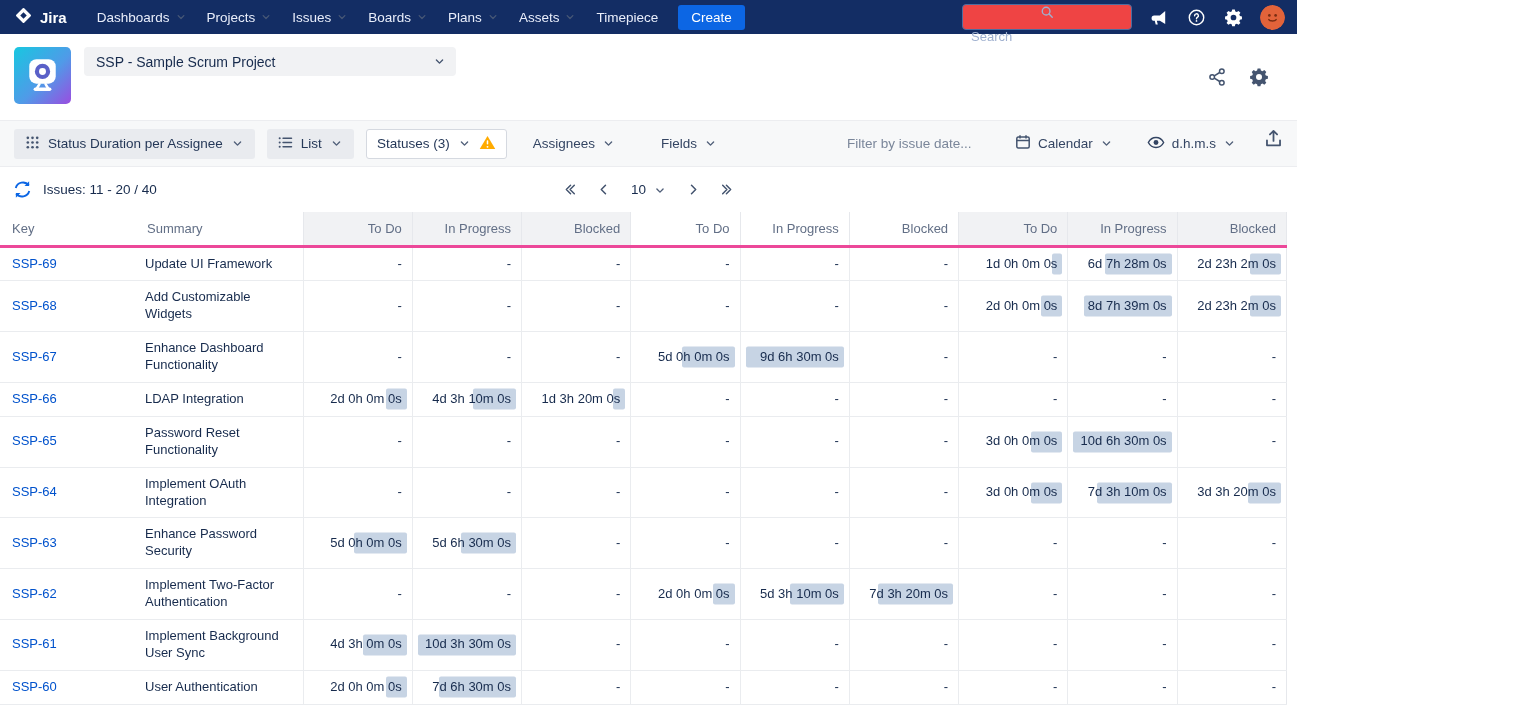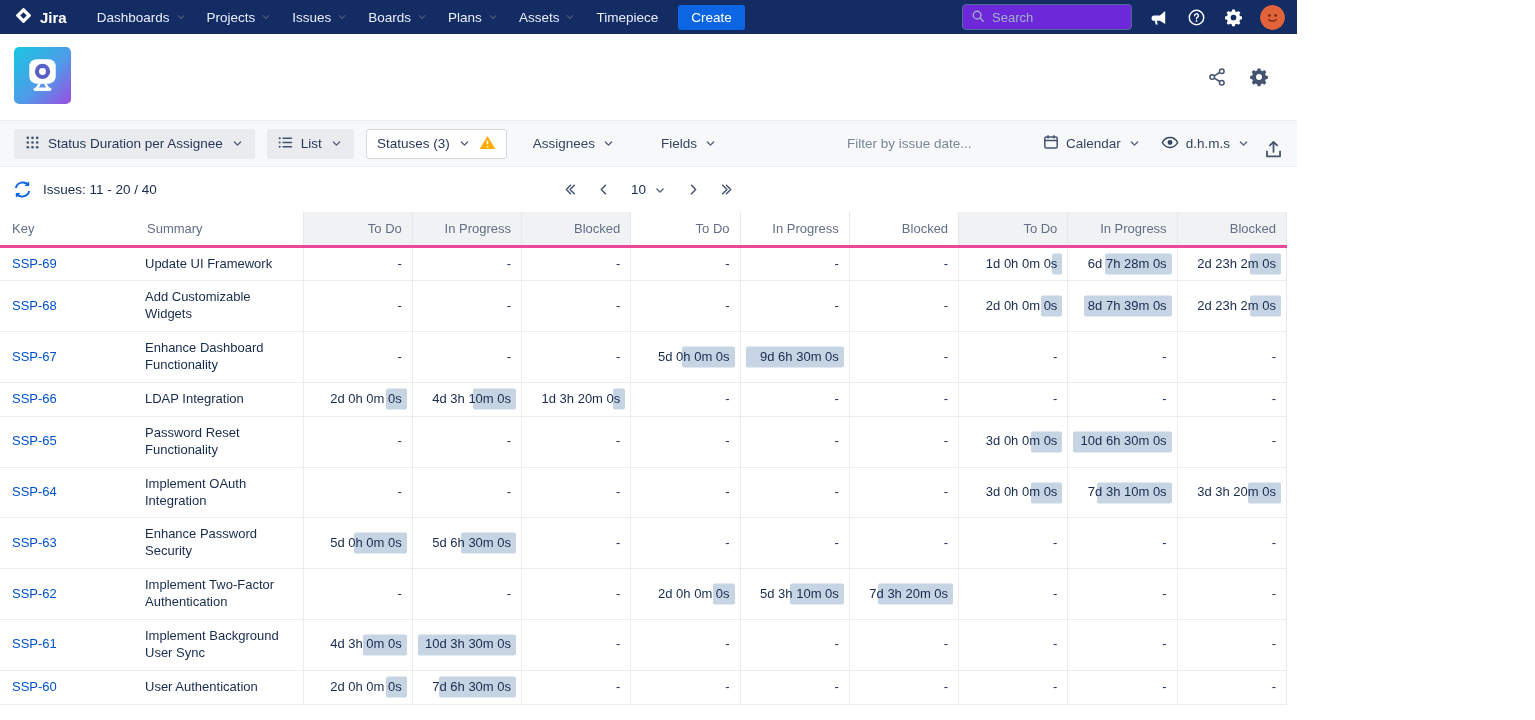--- a/index.html
+++ b/index.html
@@ -10,21 +10,21 @@
   .page { position: relative; width: 1297px; height: 720px; background: #fff; overflow: hidden; }
 
   
   .topnav { height: 34px; background: var(--navbar, #132D64); display: flex; align-items: center; padding: 0 12px; }
   .brand { display: flex; align-items: center; gap: 7px; color: #fff; font-weight: bold; font-size: 15px; padding: 0 8px 0 2px; }
   .nav-menu { display: flex; align-items: center; height: 34px; margin-left: 12px; }
   .nav-item { display: flex; align-items: center; gap: 5px; height: 34px; padding: 0 10px; color: #E9EEFB; font-size: 13.5px; cursor: pointer; }
   .nav-item .chev { width: 12px; height: 12px; opacity: .85; }
   .create-btn { background: var(--accent, #0C66E4); color: #fff; border-radius: 3px; height: 25px; padding: 0 13px; font-size: 13.5px; margin-left: 10px; }
   .nav-right { margin-left: auto; display: flex; align-items: center; gap: 17px; }
-  .nav-search { display: flex; align-items: center; gap: 7px; background: #6d28d9; border: 1px solid #4E6C9F; border-radius: 4px; height: 26px; width: 170px; padding: 0 8px; }
+  .nav-search { display: flex; align-items: center; gap: 7px; background: #ef4444; border: 1px solid #4E6C9F; border-radius: 4px; height: 26px; width: 170px; padding: 0 8px; flex-direction: column; }
   .nav-search input { background: transparent; border: none; outline: none; color: #fff; font-size: 13px; width: 100%; font-family: inherit; }
   .nav-search input::placeholder { color: #9FB0CF; }
   .nav-icon { display: inline-flex; width: 20px; height: 20px; align-items: center; justify-content: center; cursor: pointer; }
   .nav-icon svg { width: 19px; height: 19px; }
   .avatar { width: 25px; height: 25px; border-radius: 50%; overflow: hidden; display: inline-flex; cursor: pointer; }
   .avatar svg { width: 25px; height: 25px; }
 
   
   .app-header { display: flex; align-items: flex-start; gap: 13px; padding: 13px 16px 10px 14px; height: 86px; background: #fff; }
   .app-icon svg { width: 57px; height: 57px; display: block; }
@@ -37,21 +37,21 @@
   .header-actions { margin-left: auto; display: flex; align-items: center; gap: 22px; margin-top: 20px; padding-right: 12px; }
   .header-actions .icon-btn svg { width: 20px; height: 20px; }
 
   
   .toolbar { height: 47px; background: #F7F8F9; border-top: 1px solid #ECEDF0; border-bottom: 1px solid #ECEDF0; display: flex; align-items: center; padding: 0 14px; gap: 12px; }
   .tb-chip { background: #E9EBEF; border-radius: 3px; height: 30px; padding: 0 11px; display: inline-flex; align-items: center; gap: 8px; font-size: 13.5px; color: #253858; font-weight: 500; }
   .tb-outline { background: #fff; border: 1px solid #D5D9E0; border-radius: 3px; height: 30px; padding: 0 10px; display: inline-flex; align-items: center; gap: 8px; font-size: 13.5px; color: #253858; font-weight: 500; }
   .tb-plain { display: inline-flex; align-items: center; gap: 7px; font-size: 13.5px; color: #344563; padding: 0 6px; height: 30px; }
   .chev { width: 13px; height: 13px; color: #505F79; flex: none; }
   .date-filter { color: #7A869A; font-size: 13.5px; margin-left: 112px; cursor: text; }
-  .tb-right { margin-left: auto; display: flex; align-items: flex-end; gap: 8px; }
+  .tb-right { margin-left: auto; display: flex; align-items: flex-start; gap: 22px; }
   .icon-btn { display: inline-flex; align-items: center; justify-content: center; }
   .icon-btn svg { width: 19px; height: 19px; }
 
   
   .pager-row { position: relative; height: 45px; display: flex; align-items: center; padding: 0 13px; gap: 11px; background: #fff; }
   .issues-count { font-size: 13.5px; color: var(--text, #172B4D); text-align: right; }
   .pager-center { position: absolute; left: 50%; transform: translateX(-50%); display: flex; align-items: center; gap: 12px; }
   .pg-btn { display: inline-flex; align-items: center; justify-content: center; width: 22px; height: 22px; }
   .pg-btn svg { width: 15px; height: 15px; }
   .page-size { display: inline-flex; align-items: flex-end; gap: 7px; font-size: 13.5px; color: var(--text, #172B4D); padding: 0 4px; }
@@ -190,20 +190,26 @@
         </defs>
         <rect width="56" height="56" rx="5" fill="url(#appgrad)"></rect>
         <rect x="15" y="12" width="26" height="24" rx="7" fill="#fff"></rect>
         <circle cx="28" cy="24" r="7.5" fill="#5A60C8"></circle>
         <circle cx="28" cy="24" r="3.4" fill="#fff"></circle>
         <path d="M21 41.5h14" stroke="#fff" stroke-width="3.5" stroke-linecap="round"></path>
         <path d="M25 36.5l-3 5M31 36.5l3 5" stroke="#fff" stroke-width="2.5" stroke-linecap="round"></path>
       </svg>
     </span>
     <div>
+      <button class="select-chip chip-lg">
+        <span>SSP - Sample Scrum Project</span>
+        <svg class="chev" viewBox="0 0 16 16">
+            <path d="M4.2 6.2l3.8 3.8 3.8-3.8" fill="none" stroke="currentColor" stroke-width="1.7" stroke-linecap="round" stroke-linejoin="round"></path>
+          </svg>
+      </button>
     </div>
     <div class="header-actions">
       <button class="icon-btn">
         <svg viewBox="0 0 20 20" fill="none" stroke="#44546F" stroke-width="1.5">
           <circle cx="14.8" cy="4.2" r="2.3"></circle>
             <circle cx="5.2" cy="10" r="2.3"></circle>
             <circle cx="14.8" cy="15.8" r="2.3"></circle>
           <path d="M7.3 8.9l5.4-3.4M7.3 11.1l5.4 3.4"></path>
         </svg>
       </button>

